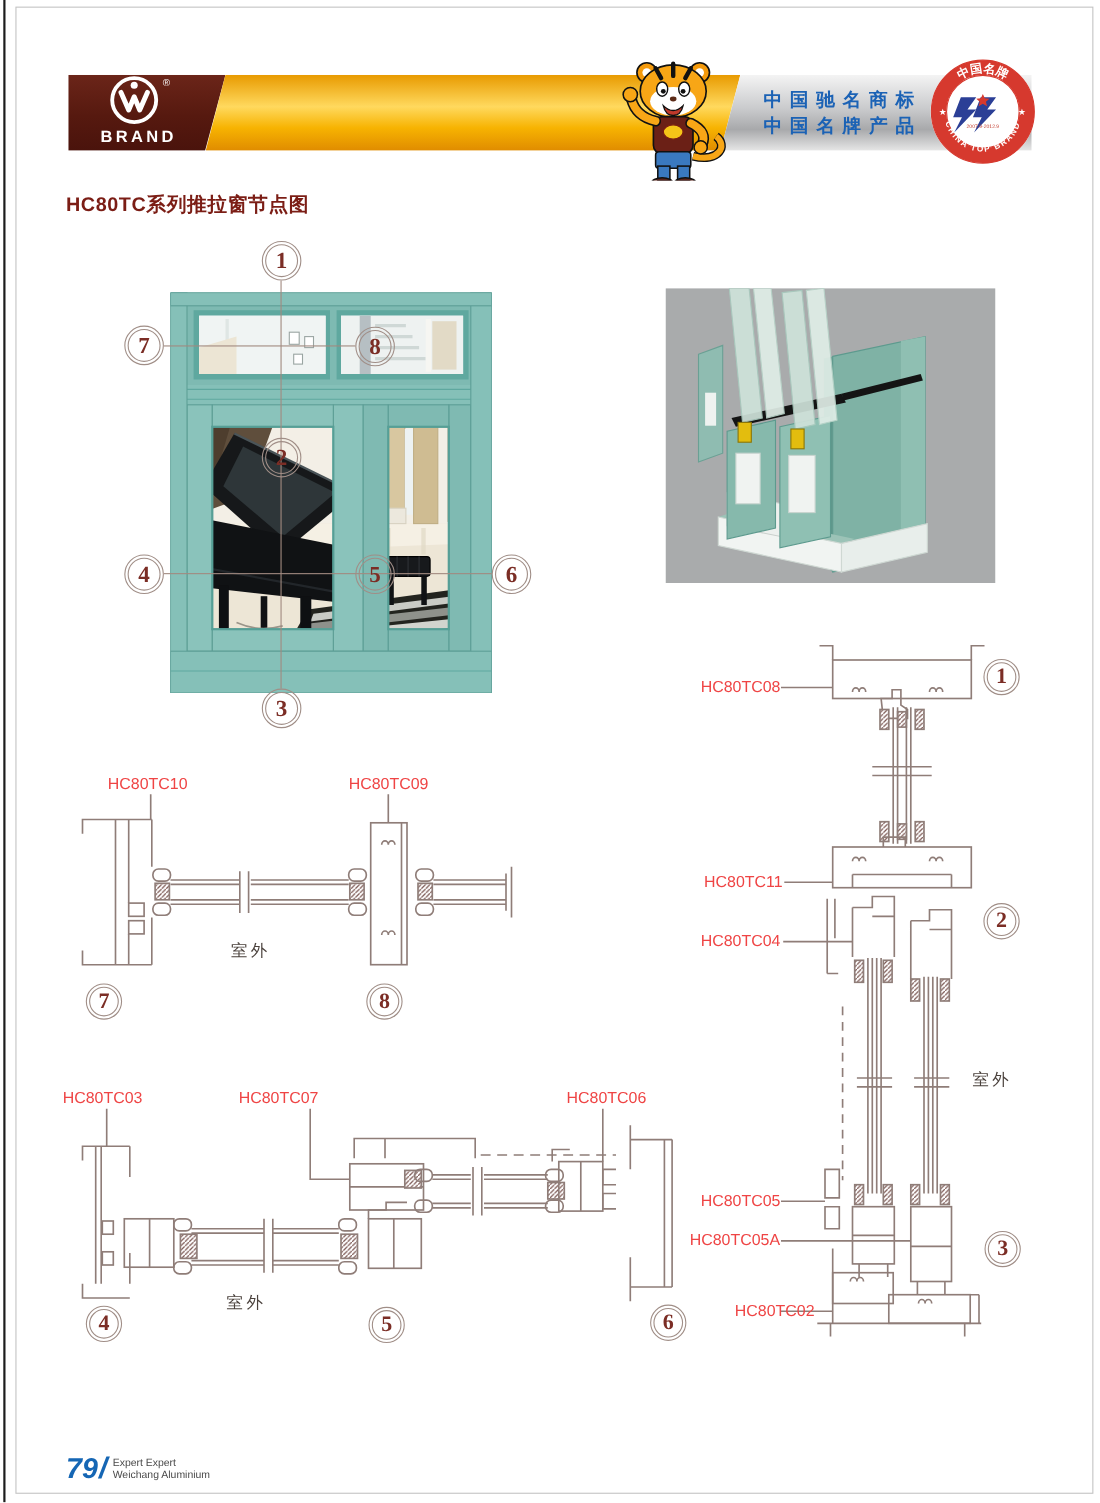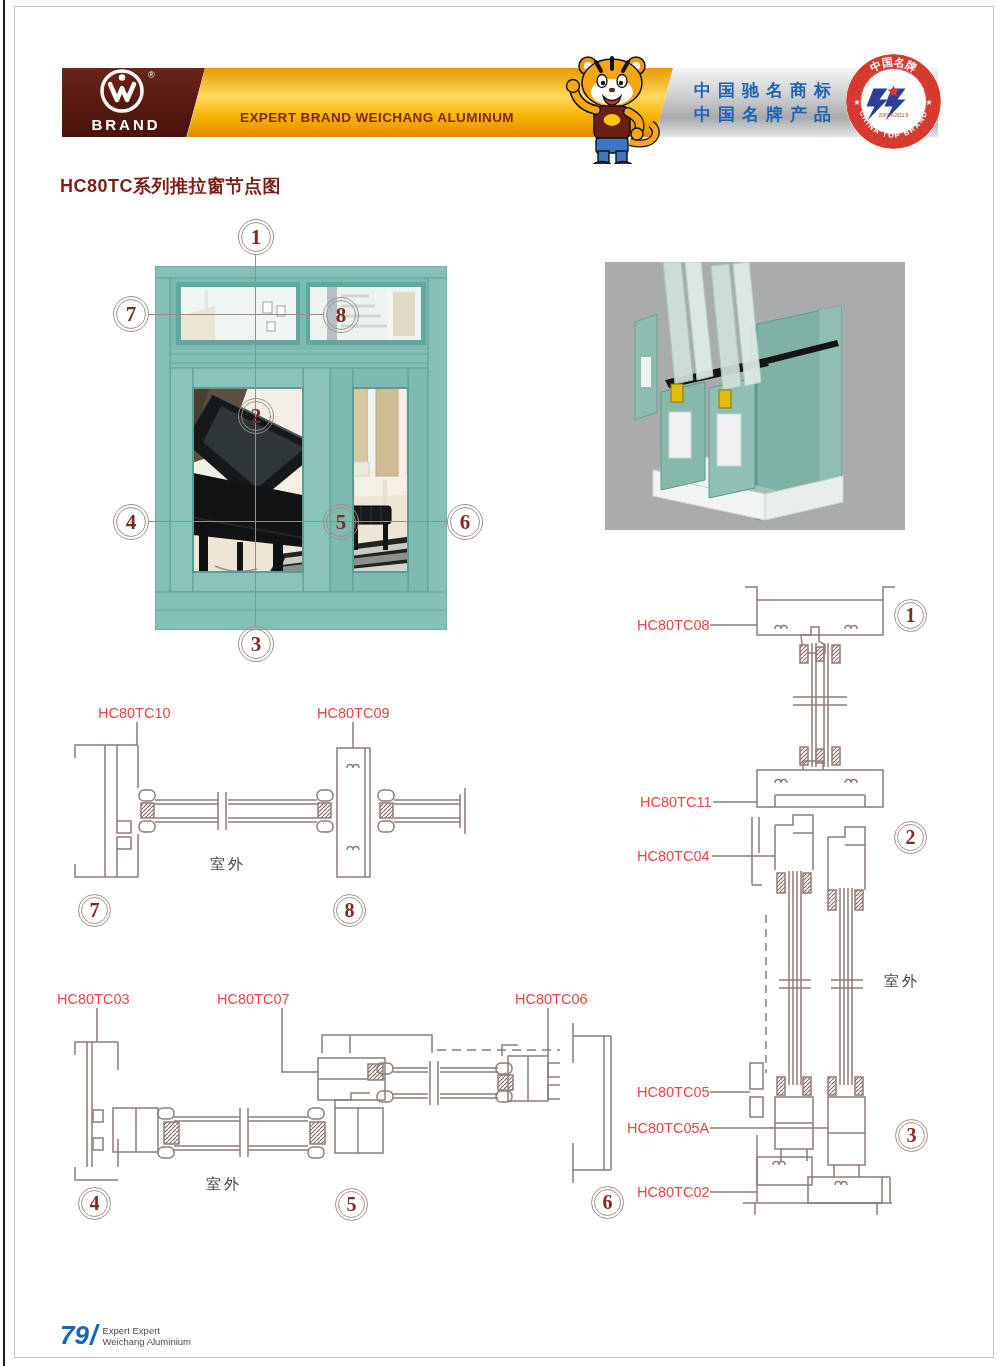--- a/index.html
+++ b/index.html
@@ -59,21 +59,20 @@
 
   <svg class="abs" style="left:96px;top:64px;" width="56" height="52" viewBox="0 0 56 52">
     <circle cx="26" cy="27" r="20" fill="none" stroke="#fff" stroke-width="3.5"></circle>
     <path d="M14,20 L21,36 L26,24 L31,36 L38,20" fill="none" stroke="#fff" stroke-width="4.5" stroke-linecap="round" stroke-linejoin="round"></path>
     <circle cx="26" cy="13.5" r="3.2" fill="#fff"></circle>
   </svg>
   <div class="abs" style="left:148px;top:70px;color:#fff;font-size:9px;">®</div>
   <div class="abs" id="brand-name">BRAND</div>
 
   <div class="abs" id="gold-band"></div>
-  <div class="abs" id="slogan-en">EXPERT BRAND WEICHANG ALUMINUM</div>
 
   <div class="abs" id="silver-band"></div>
   <div class="abs honor-line" id="honor1">中国驰名商标</div>
   <div class="abs honor-line" id="honor2">中国名牌产品</div>
 
   <svg class="abs" style="left:550px;top:54px;" width="140" height="110" viewBox="0 0 140 110">
     <path d="M80,88 C104,94 112,78 101,70" fill="none" stroke="#111" stroke-width="8"></path>
     <path d="M80,88 C104,94 112,78 101,70" fill="none" stroke="#f8a616" stroke-width="5.5"></path>
     <circle cx="38" cy="12" r="9" fill="#f49a0c" stroke="#111" stroke-width="1.5"></circle>
     <circle cx="86" cy="12" r="9" fill="#f49a0c" stroke="#111" stroke-width="1.5"></circle>
@@ -464,21 +463,21 @@
       <rect x="213" y="592" width="74" height="26"></rect>
       <use href="#omC" x="240" y="600"></use>
       <path d="M148,618 H297 M160,618 V630 M282,618 V630 M287,592 H295 M295,592 V618"></path>
     </g>
   </svg>
   <div class="abs cad-label" style="left:637px;top:617px;">HC80TC08</div>
   <div class="abs cad-label" style="left:640px;top:794px;">HC80TC11</div>
   <div class="abs cad-label" style="left:637px;top:848px;">HC80TC04</div>
   <div class="abs cad-label" style="left:637px;top:1084px;">HC80TC05</div>
   <div class="abs cad-label" style="left:627px;top:1120px;">HC80TC05A</div>
-  <div class="abs cad-label" style="left:637px;top:1184px;text-align:center;">HC80TC02</div>
+  <div class="abs cad-label" style="left:668px;top:1184px;text-align:center;">HC80TC02</div>
   <div class="abs outdoor" style="left:884px;top:972px;">室外</div>
   <div class="abs callout co34" style="left:894px;top:599px;">
       <span>1</span>
     </div>
   <div class="abs callout co34" style="left:894px;top:821px;">
       <span>2</span>
     </div>
   <div class="abs callout co34" style="left:895px;top:1119px;">
       <span>3</span>
     </div>

